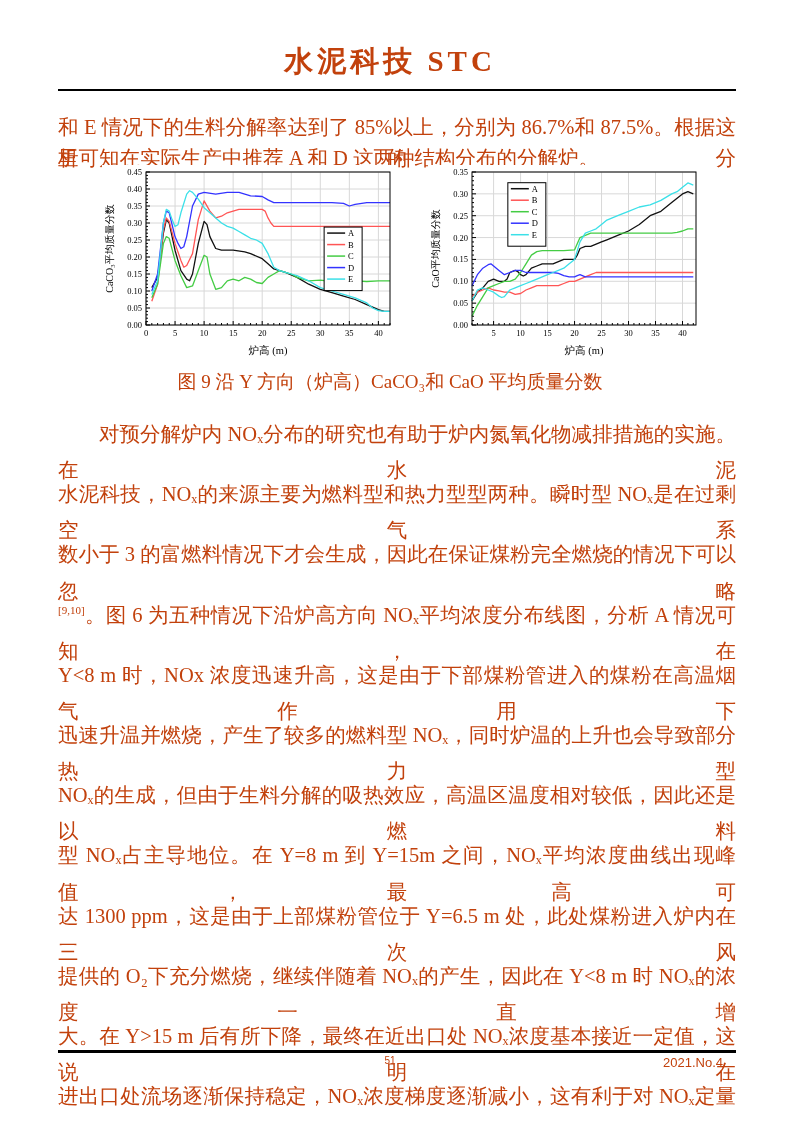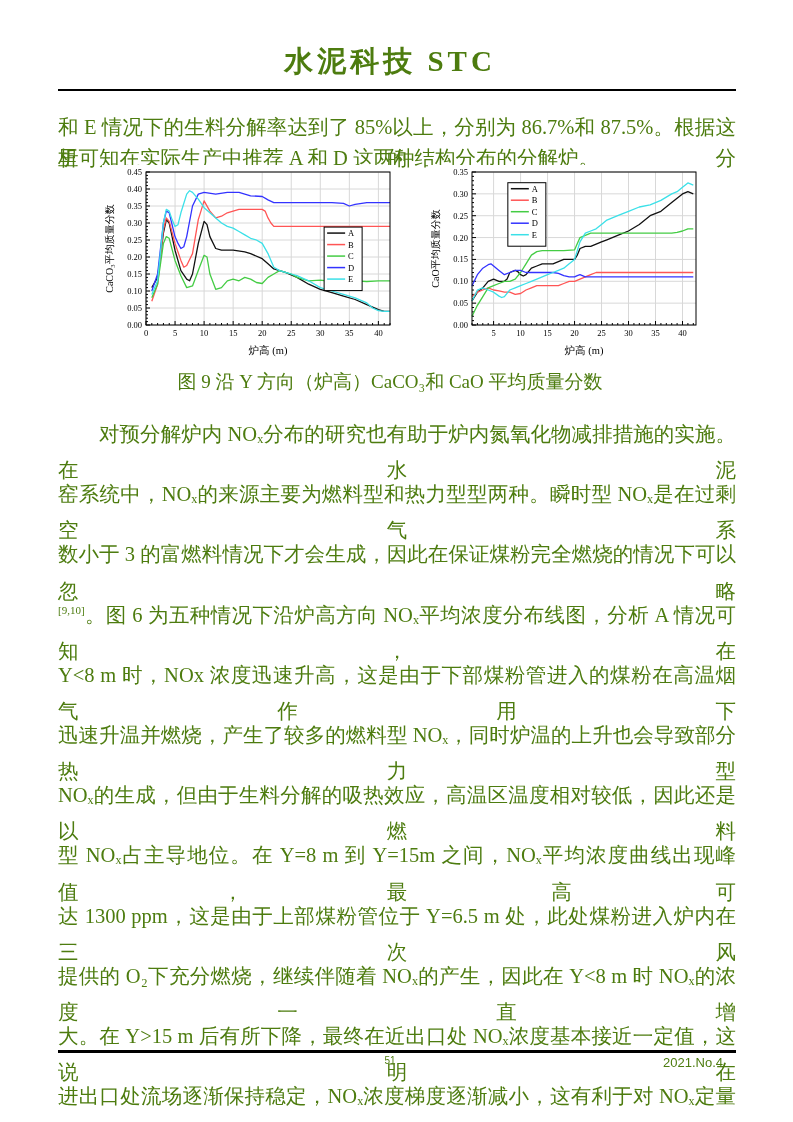--- a/index.html
+++ b/index.html
@@ -1,17 +1,17 @@
 <!DOCTYPE html>
 <html><head>
 <meta charset="utf-8">
 <style>
   html,body{margin:0;padding:0;background:#ffffff;}
   .page{position:relative;width:780px;height:1122px;background:#ffffff;overflow:hidden;
-        font-family:"Liberation Serif","DejaVu Serif",serif;color:#4d7c0f;}
+        font-family:"Liberation Serif","DejaVu Serif",serif;color:#c2410c;}
   .jtitle{position:absolute;top:42px;left:0;width:100%;text-align:center;
           font-size:29px;font-weight:bold;letter-spacing:4px;}
   .hrule{position:absolute;left:58px;top:89px;width:678px;height:2px;background:#000;}
   .intro{position:absolute;left:58px;top:88px;width:678px;font-size:20.5px;}
   .intro .bline{height:31px;line-height:31px;}
   .figrow{position:absolute;left:102px;top:165px;display:flex;gap:30px;}
   .chart{background:#fff;}
   .caption{position:absolute;left:0;top:369px;width:100%;text-align:center;font-size:19px;}
   .bodytext{position:absolute;left:58px;top:392px;width:678px;font-size:20.5px;}
   .bodytext .bline{height:36.2px;line-height:36.2px;white-space:nowrap;}
@@ -315,21 +315,21 @@
           <text x="103.84" y="61.21" font-size="8.5" fill="#000">D</text>
           <line x1="82.84" y1="69.71000000000001" x2="100.84" y2="69.71000000000001" stroke="#3be0e8" stroke-width="1.5"></line>
           <text x="103.84" y="72.71000000000001" font-size="8.5" fill="#000">E</text>
         </svg></div>
   </div>
 
   <div class="caption">图 9 沿 Y 方向（炉高）CaCO₃和 CaO 平均质量分数</div>
 
   <div class="bodytext">
       <div class="bline indent just"><span>对预分解炉内 NOₓ分布的研究也有助于炉内氮氧化物减排措施的实施。在水泥</span></div>
-      <div class="bline just"><span>窑系统中，NOₓ的来源主要为燃料型和热力型型两种。瞬时型 NOₓ是在过剩空气系</span></div>
+      <div class="bline just"><span>水泥科技，NOₓ的来源主要为燃料型和热力型型两种。瞬时型 NOₓ是在过剩空气系</span></div>
       <div class="bline just"><span>数小于 3 的富燃料情况下才会生成，因此在保证煤粉完全燃烧的情况下可以忽略</span></div>
       <div class="bline just"><sup>[9,10]</sup><span>。图 6 为五种情况下沿炉高方向 NOₓ平均浓度分布线图，分析 A 情况可知，在</span></div>
       <div class="bline just"><span>Y&lt;8 m 时，NOx 浓度迅速升高，这是由于下部煤粉管进入的煤粉在高温烟气作用下</span></div>
       <div class="bline just"><span>迅速升温并燃烧，产生了较多的燃料型 NOₓ，同时炉温的上升也会导致部分热力型</span></div>
       <div class="bline just"><span>NOₓ的生成，但由于生料分解的吸热效应，高温区温度相对较低，因此还是以燃料</span></div>
       <div class="bline just"><span>型 NOₓ占主导地位。在 Y=8 m 到 Y=15m 之间，NOₓ平均浓度曲线出现峰值，最高可</span></div>
       <div class="bline just"><span>达 1300 ppm，这是由于上部煤粉管位于 Y=6.5 m 处，此处煤粉进入炉内在三次风</span></div>
       <div class="bline just"><span>提供的 O₂下充分燃烧，继续伴随着 NOₓ的产生，因此在 Y&lt;8 m 时 NOₓ的浓度一直增</span></div>
       <div class="bline just"><span>大。在 Y&gt;15 m 后有所下降，最终在近出口处 NOₓ浓度基本接近一定值，这说明在</span></div>
       <div class="bline just"><span>进出口处流场逐渐保持稳定，NOₓ浓度梯度逐渐减小，这有利于对 NOₓ定量减排措</span></div>

